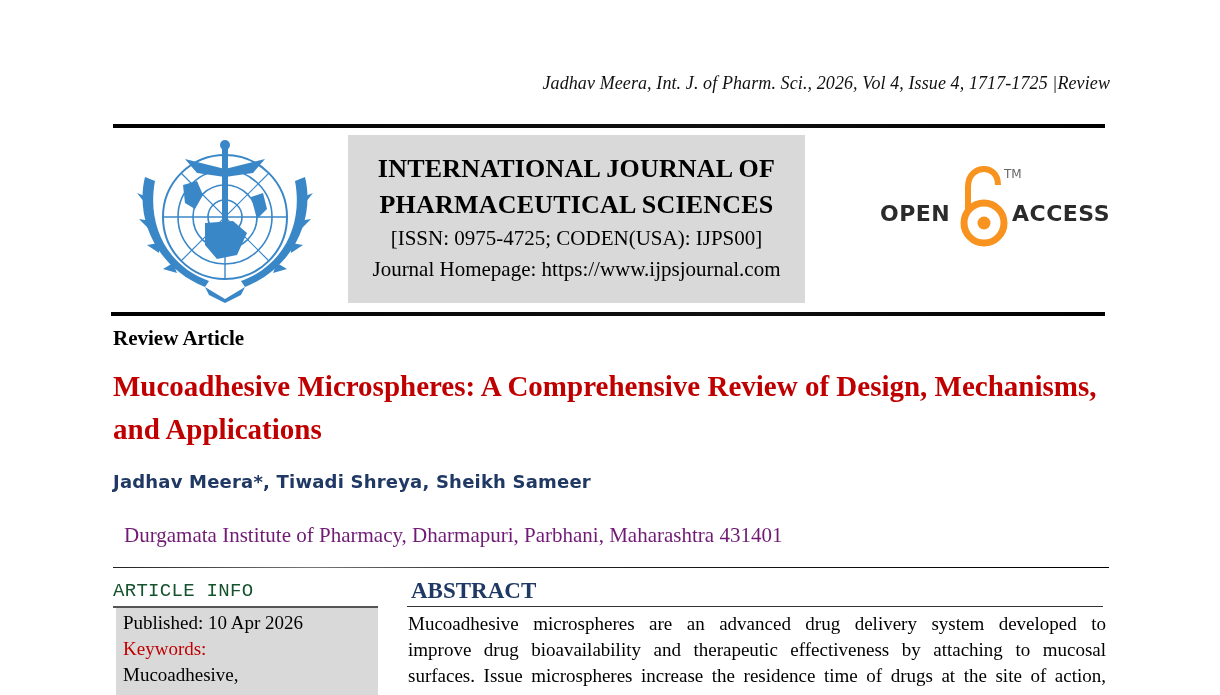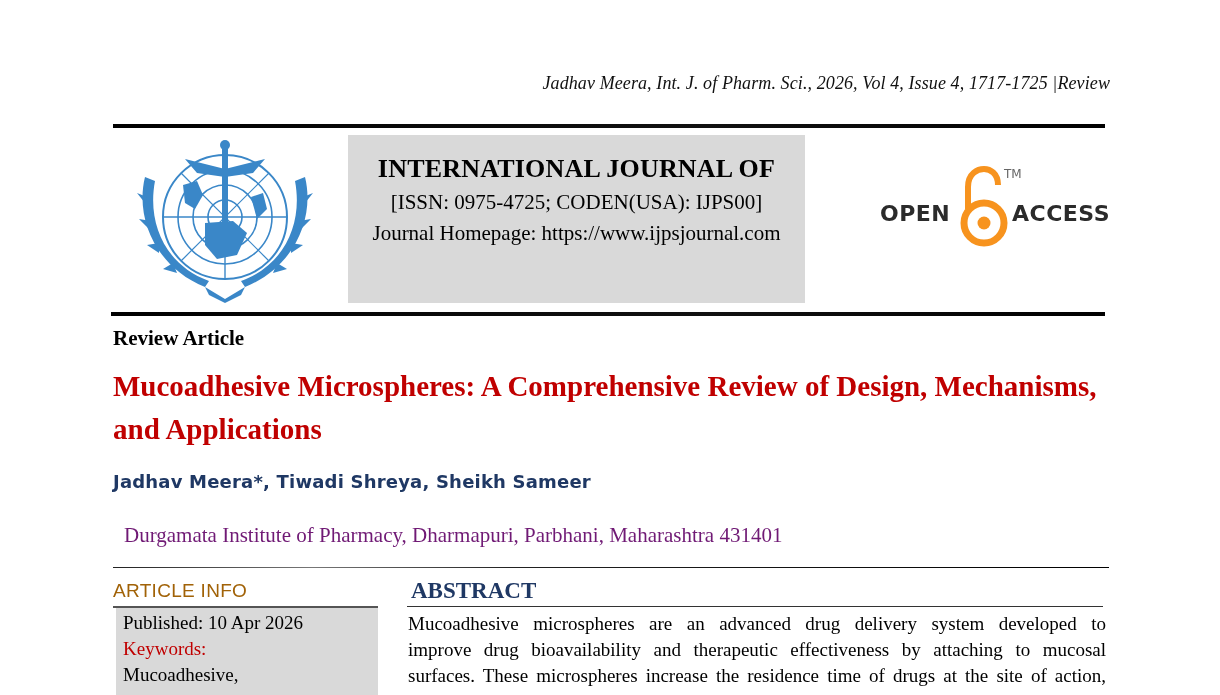--- a/index.html
+++ b/index.html
@@ -21,21 +21,21 @@
 
   .oa { left: 880px; top: 165px; width: 230px; height: 85px; }
   .oa-word { position: absolute; top: 36px; font-family: "DejaVu Sans", sans-serif; font-weight: bold; font-size: 22px; color: #2b2b2b; letter-spacing: 0.5px; }
 
   .article-type { left: 113px; top: 326px; font-weight: bold; font-size: 21px; }
   .title { left: 113px; top: 365px; width: 1000px; font-weight: bold; font-size: 29px; line-height: 43px; color: #c00000; }
   .authors { left: 113px; top: 471px; font-family: "DejaVu Sans", sans-serif; font-weight: bold; font-size: 18px; color: #1f3864; letter-spacing: 0.2px; }
   .affil { left: 124px; top: 523px; font-size: 21px; color: #701a75; }
   .rule-thin { left: 113px; top: 567px; width: 996px; height: 1px; background: linear-gradient(to right, #222 0%, #777 20%, #222 40%, #000 100%); }
 
-  .ai-head { left: 113px; top: 580px; font-family: Liberation Sans, sans-serif; font-size: 19px; color: #a16207; letter-spacing: 0.3px; }
+  .ai-head { left: 113px; top: 580px; font-family: Liberation Mono, monospace; font-size: 19px; color: #14532d; letter-spacing: 0.3px; }
   .ai-rule { left: 113px; top: 606px; width: 265px; height: 2px; background: #555; }
   .ai-box { left: 116px; top: 608px; width: 262px; height: 90px; background: #d9d9d9; }
   .ai-line { position: absolute; left: 7px; font-size: 19px; line-height: 26px; }
 
   .abs-head { left: 411px; top: 578px; font-weight: bold; font-size: 23px; color: #1f3864; }
   .abs-rule { left: 407px; top: 606px; width: 696px; height: 1px; background: #333; }
   .abs-body { left: 408px; top: 611px; width: 698px; font-size: 19px; line-height: 26px; text-align: justify; text-align-last: justify; }
   .abs-line { display: block; text-align: justify; text-align-last: justify; white-space: nowrap; }
 </style>
 </head>
@@ -69,20 +69,21 @@
       <path d="M22 60 l-10 -4 l8 10 Z M26 84 l-12 -2 l10 10 Z M34 106 l-12 2 l12 8 Z M48 126 l-10 6 l14 4 Z"></path>
       <path d="M178 60 l10 -4 l-8 10 Z M174 84 l12 -2 l-10 10 Z M166 106 l12 2 l-12 8 Z M152 126 l10 6 l-14 4 Z"></path>
       <path d="M80 150 L100 162 L120 150 L116 158 L100 166 L84 158 Z"></path>
     </g>
   </svg>
 </div>
 
 <div class="abs journal-box">
   <div class="journal-name">
     <div>INTERNATIONAL JOURNAL OF</div>
+    <div>PHARMACEUTICAL SCIENCES</div>
   </div>
   <div class="journal-issn">[ISSN: 0975-4725; CODEN(USA): IJPS00]</div>
   <div class="journal-home">Journal Homepage: https://www.ijpsjournal.com</div>
 </div>
 
 <div class="abs oa">
   <span class="oa-word" style="left:0;">OPEN</span>
   <svg style="position:absolute; left:74px; top:0;" width="60" height="85" viewBox="0 0 60 85">
     <path d="M14 44 L14 22 C14 8 24 4 30 4 C36 4 44 8 44 20" fill="none" stroke="#f7931e" stroke-width="6"></path>
     <circle cx="30" cy="58" r="20" fill="none" stroke="#f7931e" stroke-width="7"></circle>
@@ -106,14 +107,14 @@
   <div class="ai-line" style="top:2px;">Published:  10 Apr 2026</div>
   <div class="ai-line" style="top:28px; color:#c00000;">Keywords:</div>
   <div class="ai-line" style="top:54px;">Mucoadhesive,</div>
 </div>
 
 <div class="abs abs-head">ABSTRACT</div>
 <div class="abs abs-rule"></div>
 <div class="abs abs-body">
   <span class="abs-line">Mucoadhesive microspheres are an advanced drug delivery system developed to</span>
   <span class="abs-line">improve drug bioavailability and therapeutic effectiveness by attaching to mucosal</span>
-  <span class="abs-line">surfaces. These microspheres increase the residence time of drugs at the site of action,</span>
+  <span class="abs-line">surfaces. Issue microspheres increase the residence time of drugs at the site of action,</span>
 </div>
 
 </body></html>

